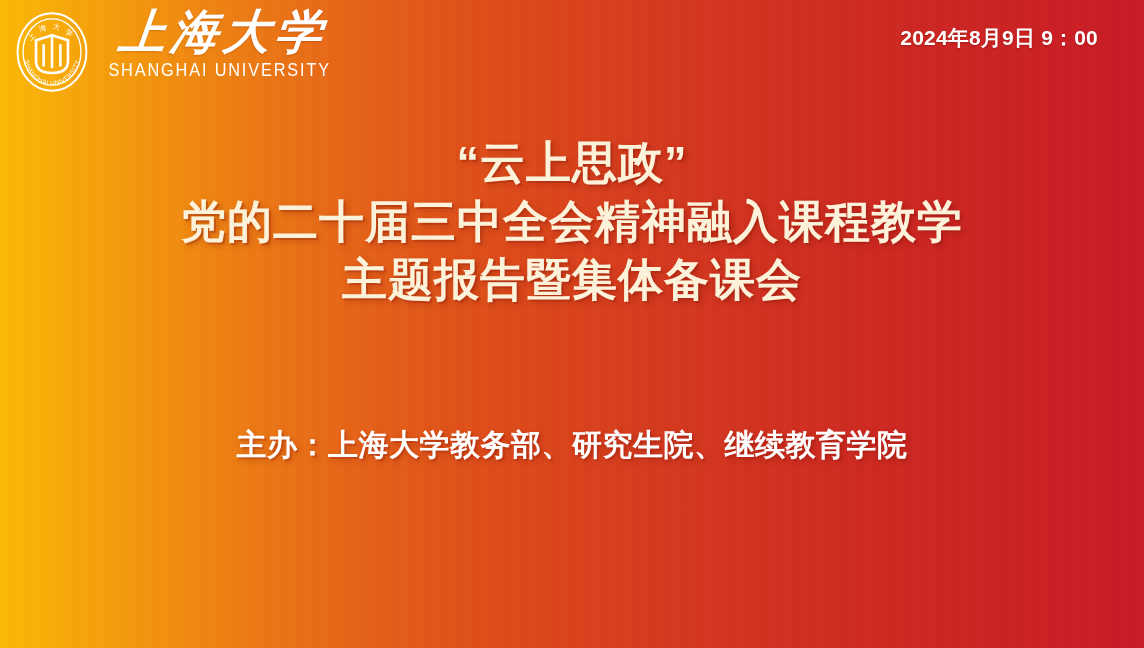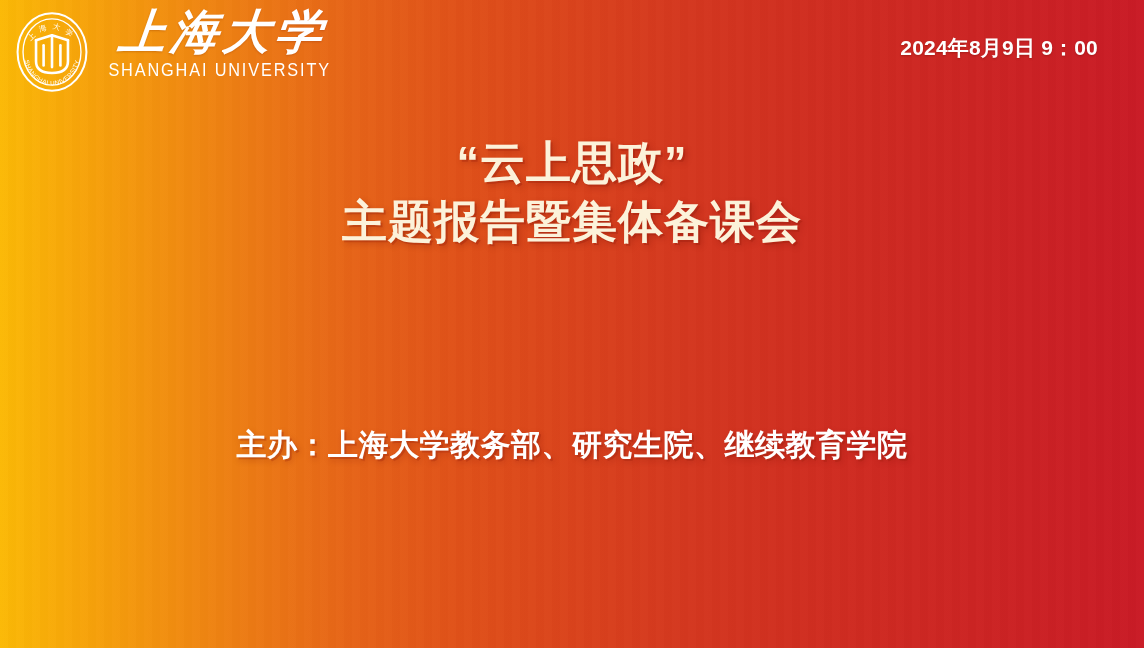--- a/index.html
+++ b/index.html
@@ -86,21 +86,21 @@
     letter-spacing: 2.0px;
     white-space: nowrap;
     transform: scaleX(.93);
     transform-origin: center;
   }
 
   
   .header-meta {
     position: absolute;
     right: 20px;
-    top: 34px;
+    top: 24px;
     z-index: 3;
     display: flex;
     align-items: flex-start;
     color: #ffffff;
     font-weight: 700;
     font-size: 21px;
     letter-spacing: .2px;
     white-space: nowrap;
     text-shadow: 0 1px 2px rgba(100,10,0,.35);
   }
@@ -189,20 +189,21 @@
     </div>
   </div>
 
   <div class="header-meta">
     <span>2024年8月9日 9：00</span>
     <span class="gap"></span>
   </div>
 
   <div class="title-block">
     <div class="title-line l1">“云上思政”</div>
+    <div class="title-line l2">党的二十届三中全会精神融入课程教学</div>
     <div class="title-line l3">主题报告暨集体备课会</div>
   </div>
 
   <div class="org-block">
     <div class="org-line">主办：上海大学教务部、研究生院、继续教育学院</div>
   </div>
 
 </div>
 
 </body></html>

